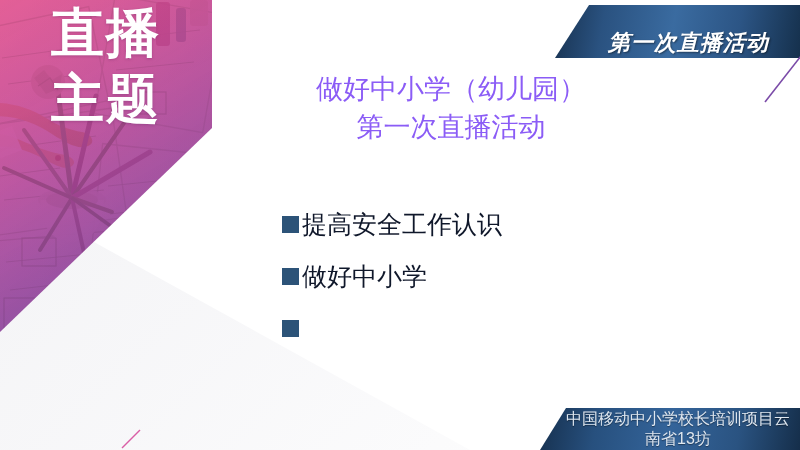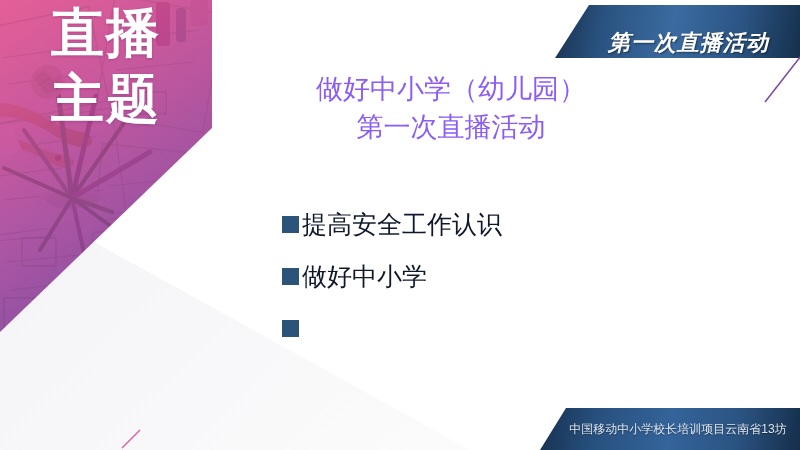--- a/index.html
+++ b/index.html
@@ -148,21 +148,21 @@
   .footer {
     position:absolute; left:540px; top:408px;
     width:260px; height:42px;
     background:linear-gradient(100deg,#16304e 0%,#27507e 22%,#34649a 50%,#2a5381 76%,#152e4a 100%);
     -webkit-clip-path:polygon(26px 0, 260px 0, 260px 42px, 0 42px);
     clip-path:polygon(26px 0, 260px 0, 260px 42px, 0 42px);
     display:flex; align-items:center; justify-content:center;
   }
   .footer-text {
     color:#dfe7f0;
-    font-size:12px;
+    font-size:16px;
     line-height:1.22;
     text-align:center;
     padding-left:20px;
     padding-right:4px;
     text-shadow:0 1px 1px rgba(0,0,0,.4);
   }
 </style>
 </head>
 <body>
 

